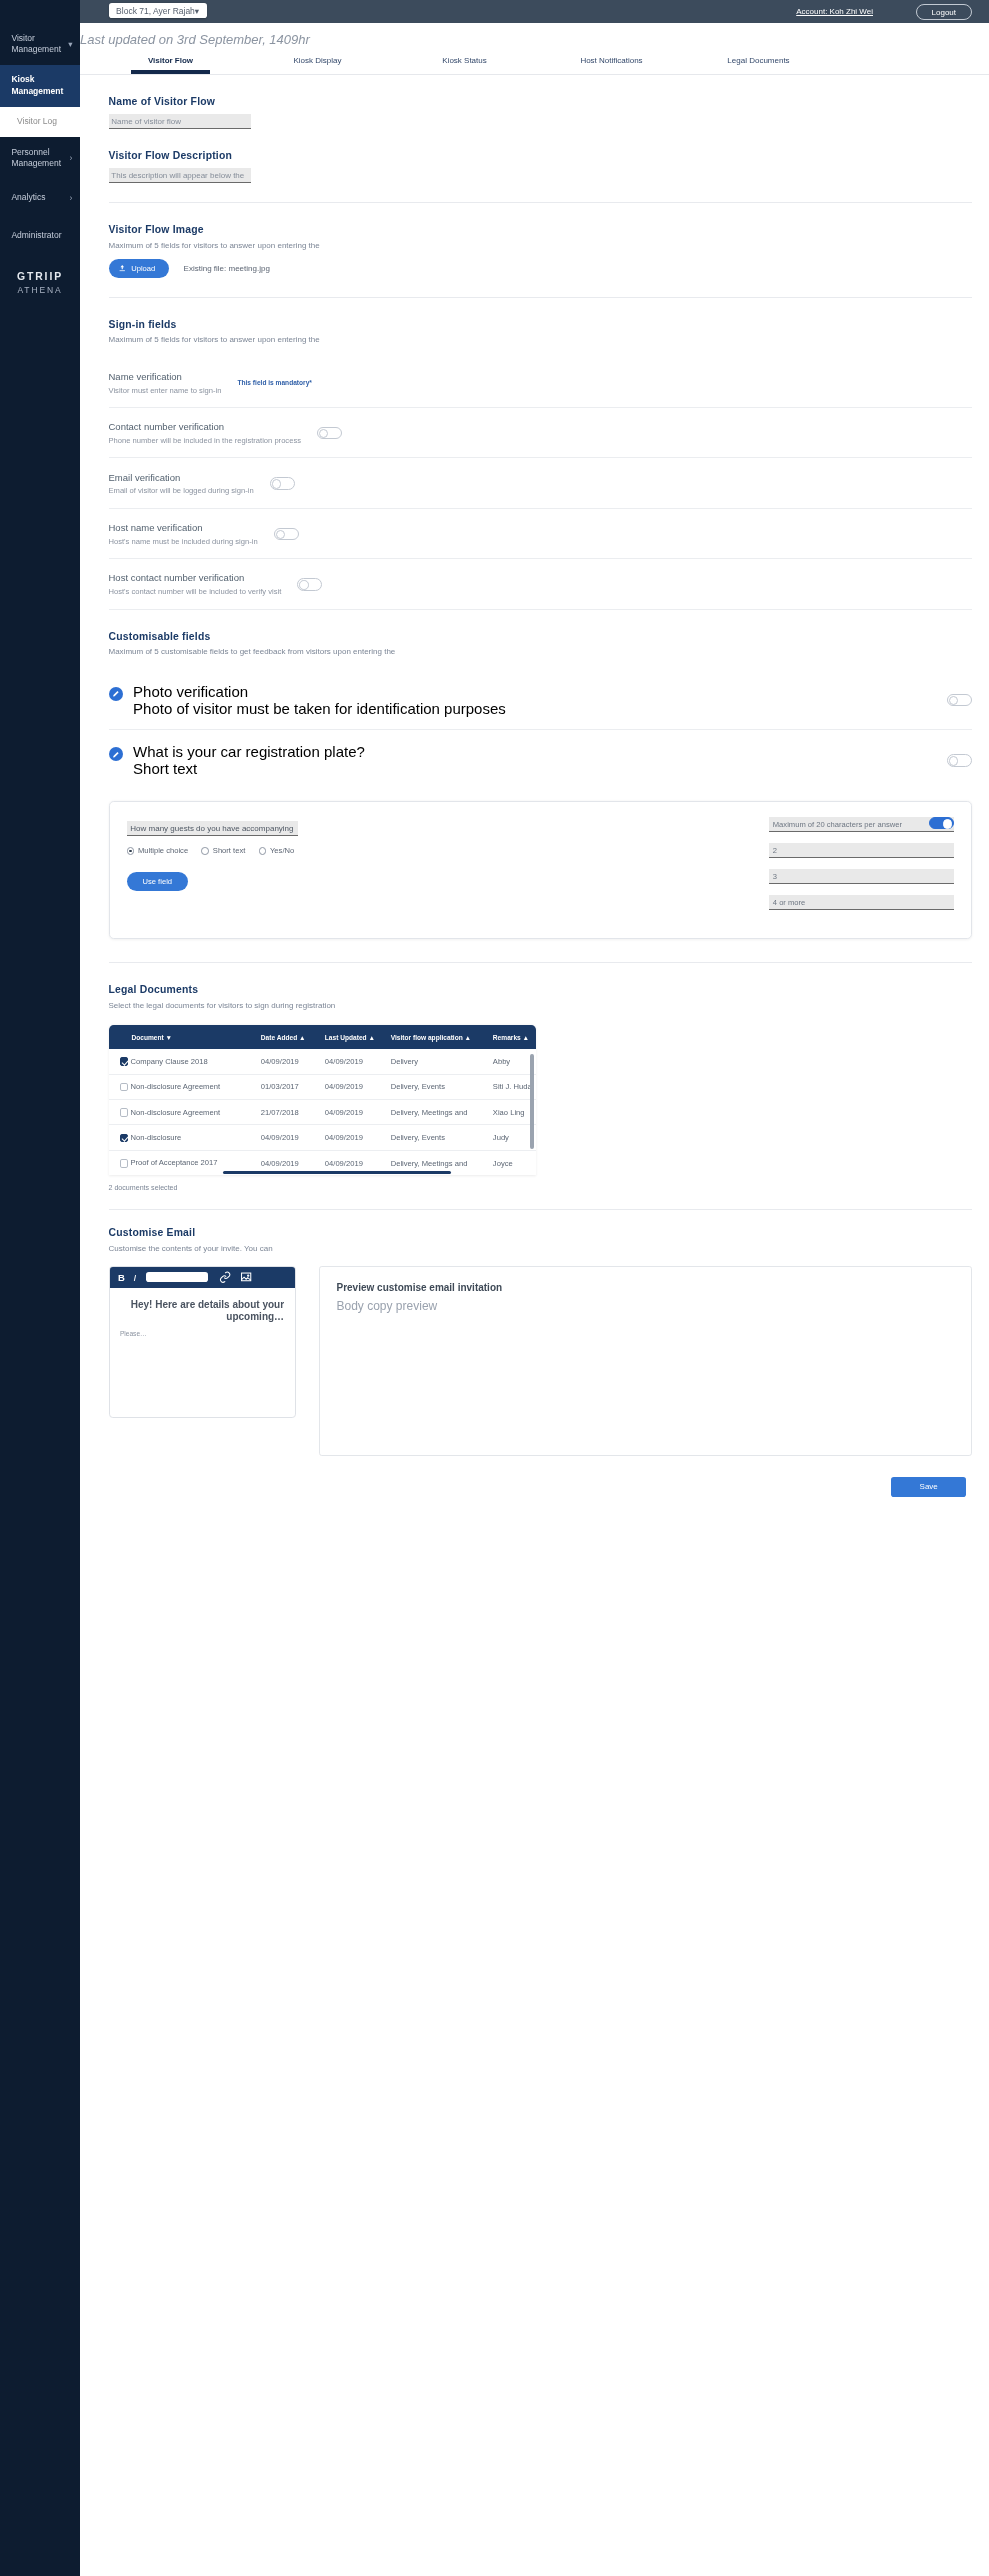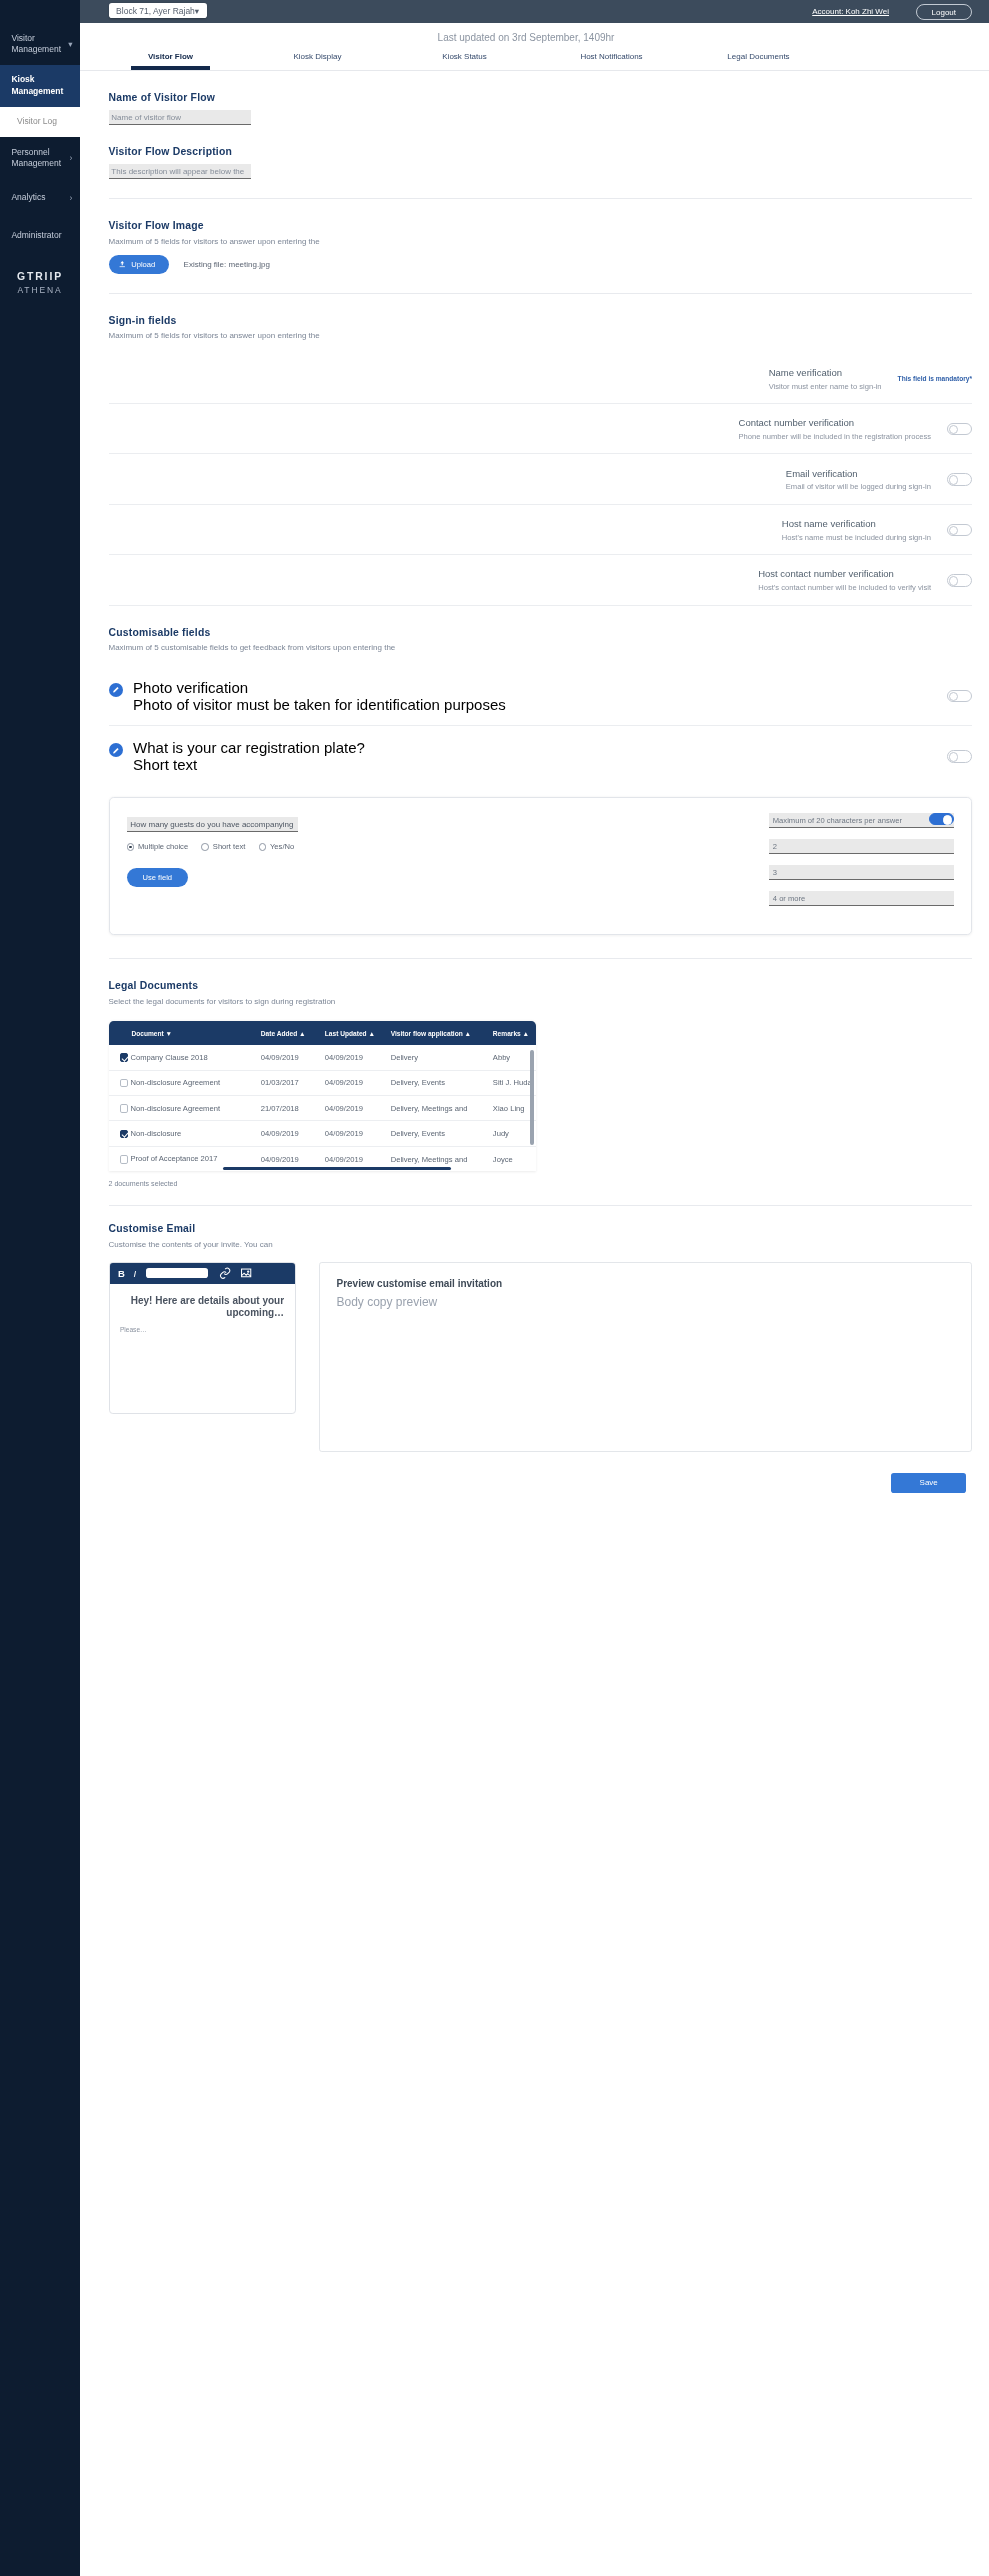--- a/index.html
+++ b/index.html
@@ -90,42 +90,43 @@
     background: #ffffff;
     color: #555f6d;
     border-radius: 2.8px;
     font-size: 8.5px;
     padding: 2.8px 7.6px;
     min-width: 89px;
     box-shadow: 0 0.9px 1.9px rgba(0,0,0,.25);
   }
   .account {
     position: absolute;
-    right: 100px;
+    right: 116px;
     top: 6.6px;
     font-size: 8px;
     color: #ffffff;
     text-decoration: underline;
   }
   .logout-btn {
     position: absolute;
     right: 17px;
     top: 3.8px;
     border: 0.9px solid #c3cad3;
     border-radius: 9.5px;
     color: #ffffff;
     font-size: 8px;
     padding: 2.8px 15px;
     background: transparent;
   }
   .lastupd {
-    text-align: center;
-    font-size: 10px;
+    text-align: left;
+    font-size: 13px;
     color: #8b94a1;
     padding: 8.5px 17px 0 0;
+    font-style: italic;
   }
 
   
   .tabs {
     display: flex;
     padding: 9.5px 0 0 17px;
     border-bottom: 0.9px solid #e6e8ec;
     position: relative;
   }
   .tab {
@@ -183,21 +184,21 @@
     align-items: center;
     gap: 4.7px;
   }
   .btn-upload svg { width: 8.5px; height: 8.5px; }
   .file-name { font-size: 8px; color: #5c6573; margin-left: 15px; }
 
   
   .field-row {
     display: flex;
     align-items: center;
-    justify-content: flex-end;
+    justify-content: flex-start;
     padding: 13.3px 0 12.3px 0;
     border-bottom: 0.9px solid #ebedf0;
     gap: 16px;
   }
   .field-left .f-title { font-size: 9.5px; color: #53616f; }
   .field-left .f-sub { font-size: 7.6px; color: #8b93a0; margin-top: 3.8px; }
   .mandatory { font-size: 6.6px; color: #2f5fa8; font-weight: bold; }
 
   .toggle {
     width: 25px; height: 12.3px;

